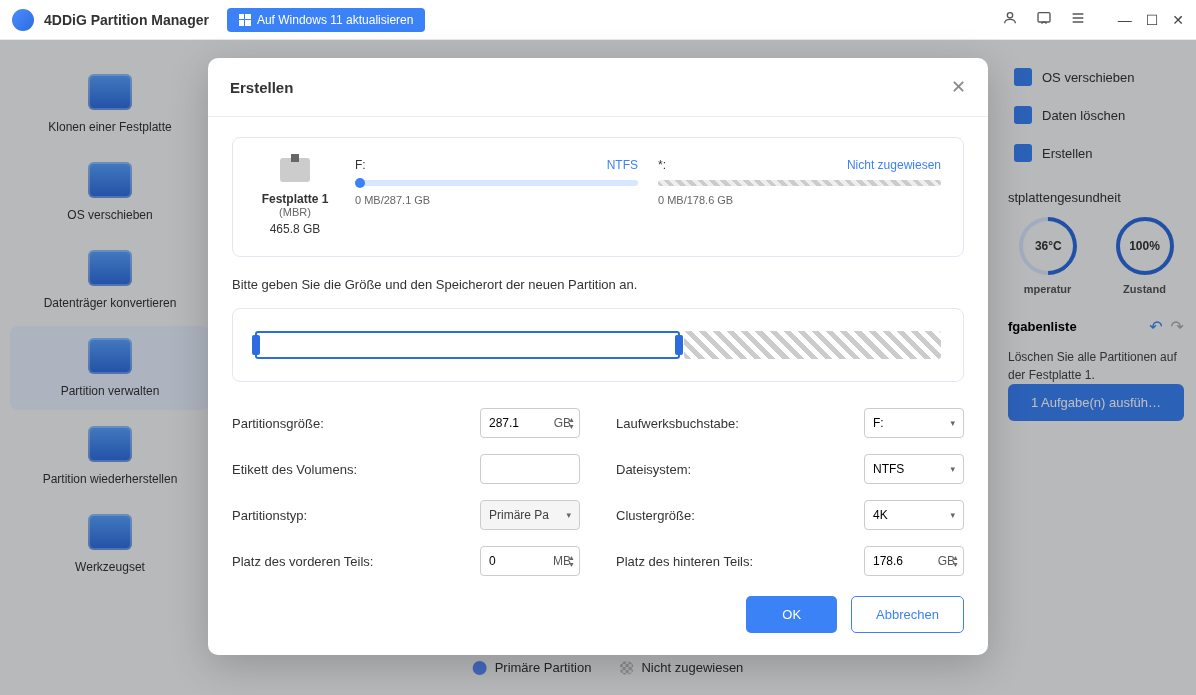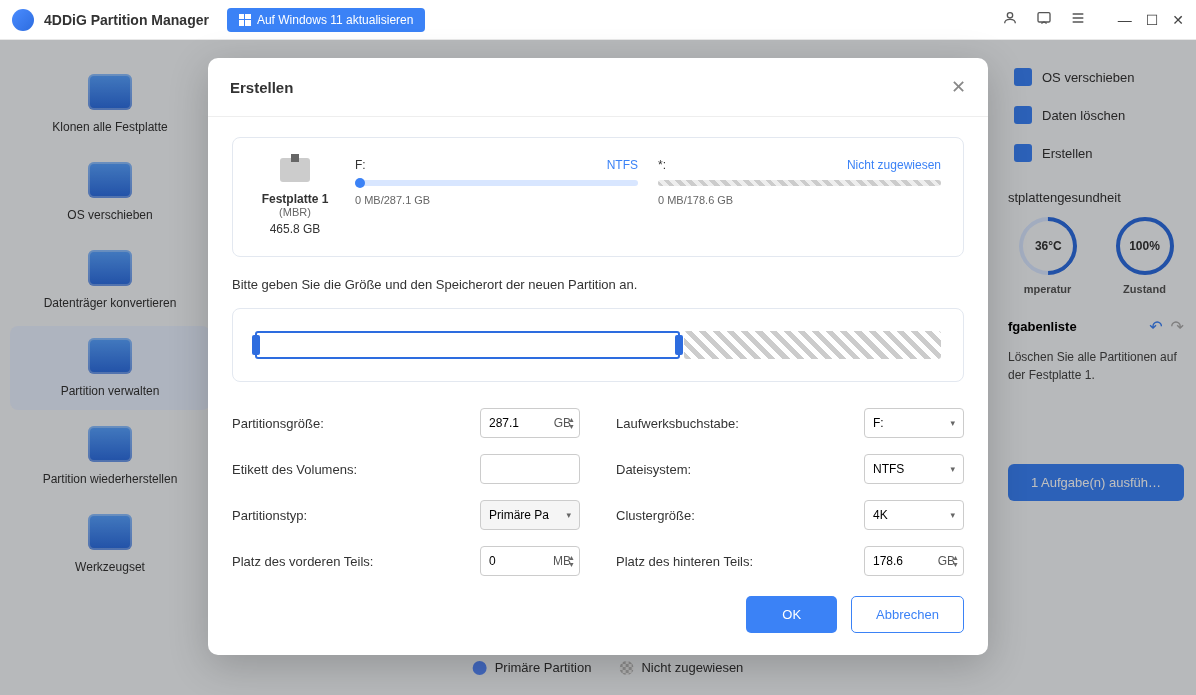--- a/index.html
+++ b/index.html
@@ -37,21 +37,21 @@
 .gauge-circle { width: 58px; height: 58px; border-radius: 50%; border: 4px solid #d8e6ff; display: flex; align-items: center; justify-content: center; font-size: 12px; font-weight: 600; color: #333; position: relative; }
 .gauge-circle.temp { border-bottom-color: #2d6cdf; border-right-color: #2d6cdf; transform: rotate(-45deg); }
 .gauge-circle.temp span { transform: rotate(45deg); }
 .gauge-circle.health { border-color: #2d6cdf; }
 .gauge-label { font-size: 11px; color: #555; margin-top: 8px; font-weight: bold; }
 .task-title-row { display: flex; align-items: center; margin-top: 22px; }
 .task-title { font-size: 13px; font-weight: 600; }
 .undo-icon, .redo-icon { margin-left: auto; color: #3b82f6; cursor: pointer; }
 .redo-icon { margin-left: 8px; color: #aaa; }
 .task-desc { font-size: 12px; color: #444; line-height: 1.5; margin-top: 12px; }
-.exec-btn { margin-top: 80px; width: 100%; background: #3b82f6; color: #fff; border: none; padding: 11px 0; border-radius: 6px; font-size: 13px; cursor: pointer; }
+.exec-btn { width: 100%; background: #3b82f6; color: #fff; border: none; padding: 11px 0; border-radius: 6px; font-size: 13px; cursor: pointer; }
 
 .legend { position: absolute; bottom: 20px; left: 50%; transform: translateX(-50%); display: flex; gap: 28px; font-size: 13px; color: #333; }
 .legend-item { display: flex; align-items: center; gap: 8px; }
 .leg-dot { width: 14px; height: 14px; border-radius: 50%; }
 .leg-primary { background: #5a8dff; }
 .leg-unalloc { background: repeating-conic-gradient(#bbb 0 25%, #eee 0 50%); background-size: 6px 6px; }
 
 
 .overlay { position: absolute; inset: 40px 0 0 0; background: rgba(0,0,0,0.25); display: flex; align-items: flex-start; justify-content: center; }
 .modal { width: 780px; background: #fff; border-radius: 10px; margin-top: 18px; box-shadow: 0 10px 40px rgba(0,0,0,0.2); }
@@ -89,21 +89,21 @@
 .size-free { flex: 1; margin-left: 4px; background: repeating-linear-gradient(45deg, #ccc 0 5px, #fff 5px 10px); border-radius: 3px; }
 
 .form-grid { display: grid; grid-template-columns: 1fr 1fr; gap: 16px 36px; margin-top: 26px; }
 .form-row { display: flex; align-items: center; gap: 12px; }
 .form-label { font-size: 13px; color: #333; flex: 1; }
 .spin-input { display: flex; align-items: center; border: 1px solid #ccc; border-radius: 4px; height: 30px; width: 100px; padding: 0 8px; font-size: 12px; position: relative; }
 .spin-input .unit { margin-left: auto; color: #555; }
 .spin-arrows { position: absolute; right: 4px; display: flex; flex-direction: column; font-size: 7px; color: #666; line-height: 1; }
 .text-input { border: 1px solid #ccc; border-radius: 4px; height: 30px; width: 100px; padding: 0 8px; font-size: 12px; }
 .select-input { border: 1px solid #ccc; border-radius: 4px; height: 30px; width: 100px; padding: 0 8px; font-size: 12px; display: flex; align-items: center; position: relative; background: #fff; }
-.select-input.disabled { background: #f5f5f5; color: #000000; }
+.select-input.disabled { background: #f5f5f5; color: #404040; }
 .select-input::after { content: '▾'; position: absolute; right: 8px; font-size: 9px; color: #666; }
 
 .modal-footer { display: flex; justify-content: flex-end; gap: 14px; padding: 0 24px 22px; }
 .btn-ok { background: #3b82f6; color: #fff; border: none; padding: 2px 36px; border-radius: 5px; font-size: 13px; cursor: pointer; }
 .btn-cancel { background: #fff; color: #3b82f6; border: 1px solid #3b82f6; padding: 10px 24px; border-radius: 5px; font-size: 13px; cursor: pointer; }
 </style>
 </head>
 <body>
 
 <div class="title-bar">
@@ -136,21 +136,21 @@
       <span>✕</span>
     </div>
   </div>
 </div>
 
 <div class="main">
 
   <div class="sidebar">
     <div class="side-item">
         <div class="side-icon"></div>
-        <div class="side-label">Klonen alle Festplatte</div>
+        <div class="side-label">Klonen einer Festplatte</div>
       </div>
     <div class="side-item">
         <div class="side-icon"></div>
         <div class="side-label">OS verschieben</div>
       </div>
     <div class="side-item">
         <div class="side-icon"></div>
         <div class="side-label">Datenträger konvertieren</div>
       </div>
     <div class="side-item active">

